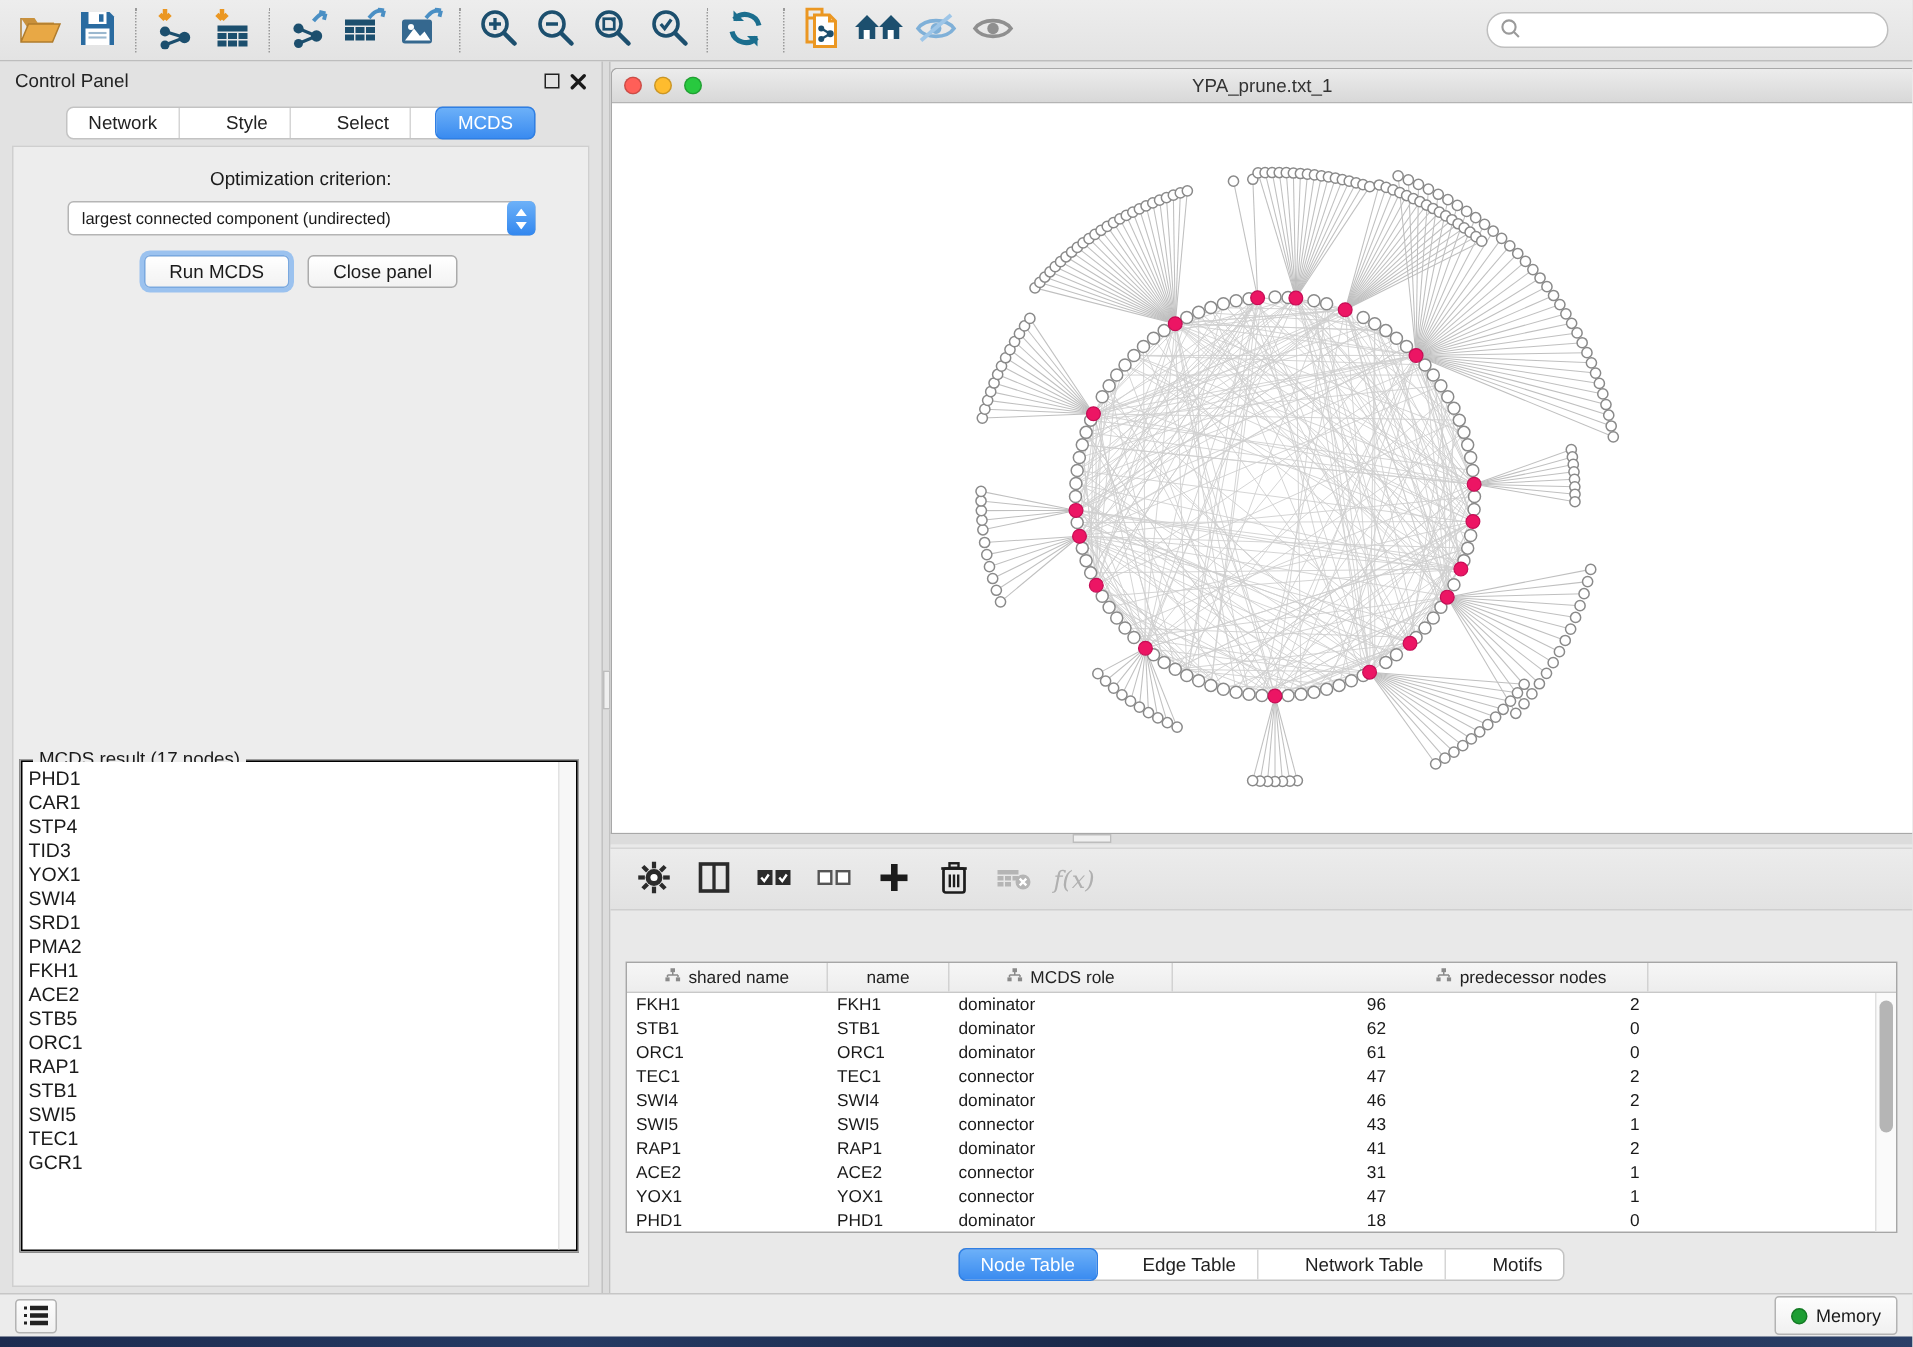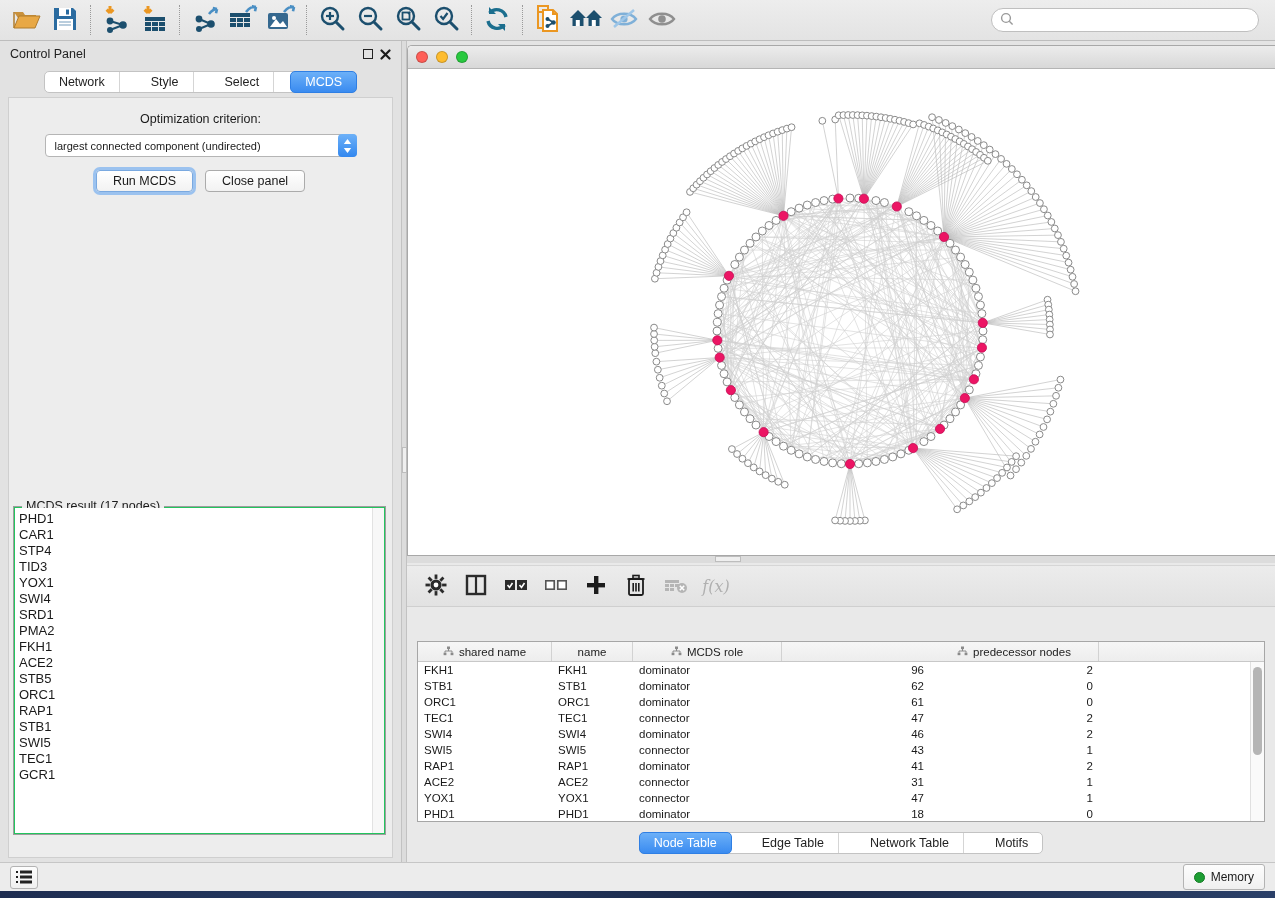--- a/index.html
+++ b/index.html
@@ -40,21 +40,21 @@
   .selectwrap .sel-text { flex:1; padding-left:9px; font-size:11px; white-space:nowrap; }
   .sel-stepper { width:19px; height:23px; margin:-1px; border-radius:4px; background:linear-gradient(#6db1f8,#3287ef);
                  display:flex; flex-direction:column; align-items:center; justify-content:center; gap:2px; }
   .sel-stepper svg { display:block; }
   .btn-row { display:flex; justify-content:center; gap:12px; margin-top:13px; }
   .mac-btn { background:linear-gradient(#ffffff,#f2f2f2); border:1px solid #ababab; border-radius:4px;
              padding:3px 16px; font-size:12.5px; cursor:pointer; color:#1a1a1a; }
   .mac-btn.focused { box-shadow:0 0 0 3px rgba(110,170,240,.65); border-color:#7aa9e0; }
 
   .mcds-fieldset { position:absolute; left:4px; right:6px; top:408px; bottom:22px;
-                   border:1px solid #9d9d9d; background:#22c55e; }
+                   border:1px solid #9d9d9d; background:#000000; }
   .mcds-legend { position:absolute; top:-8px; left:8px; background:#ededed; padding:0 4px; font-size:12.5px; }
   .mcds-list { position:absolute; inset:1px 13px 1px 1px; background:#fff; overflow:hidden; padding:3px 0 0 4px; }
   .mcds-item { font-size:13px; line-height:16px; }
   .mcds-scroll { position:absolute; top:1px; bottom:1px; right:1px; width:12px; background:#f7f7f7; border-left:1px solid #e2e2e2; }
 
   
   .v-splitter { position:absolute; left:401px; top:41px; width:6px; height:821px; background:#dcdcdc; border-left:1px solid #c2c2c2; border-right:1px solid #c2c2c2; }
   .v-handle { position:absolute; left:0px; top:406px; width:5px; height:26px; background:#efefef; border:1px solid #bdbdbd; cursor:col-resize; }
   .h-splitter { position:absolute; left:407px; top:556px; width:868px; height:7px; background:#dcdcdc; }
   .h-handle { position:absolute; left:308px; top:0px; width:26px; height:6px; background:#efefef; border:1px solid #bdbdbd; cursor:row-resize; }
@@ -338,20 +338,21 @@
     <div class="v-handle"></div>
   </div>
 
 <div class="net-window">
   <div class="net-titlebar">
     <div class="traffic">
       <span class="light" style="background:#ff5f58;"></span>
       <span class="light" style="background:#febc2e;"></span>
       <span class="light" style="background:#28c93f;"></span>
     </div>
+    <div class="net-title">YPA_prune.txt_1</div>
   </div>
   <div class="net-canvas">
     <svg id="graph-svg" width="868" height="488" viewBox="0 0 868 488">
         <g stroke="#8f8f8f" stroke-width="0.6" opacity="0.42">
           <line x1="331.4145415637615" y1="188.1091590083929" x2="316.05829277715094" y2="304.75144888532054"></line>
           <line x1="515.8908409916071" y1="151.41454156376147" x2="375.49999999999994" y2="146.81862129666968"></line>
           <line x1="508.5" y1="377.1813787033303" x2="310.13783343728323" y2="244.64001643473318"></line>
           <line x1="424.6400164347332" y1="393.86216656271677" x2="342.005305605296" y2="174.30700659169085"></line>
           <line x1="529.6929934083091" y1="162.00530560529594" x2="311.55555770637034" y2="287.94701282814503"></line>
           <line x1="450.69861618760905" y1="394.71523679073425" x2="536.0452018978108" y2="167.95479810218916"></line>

